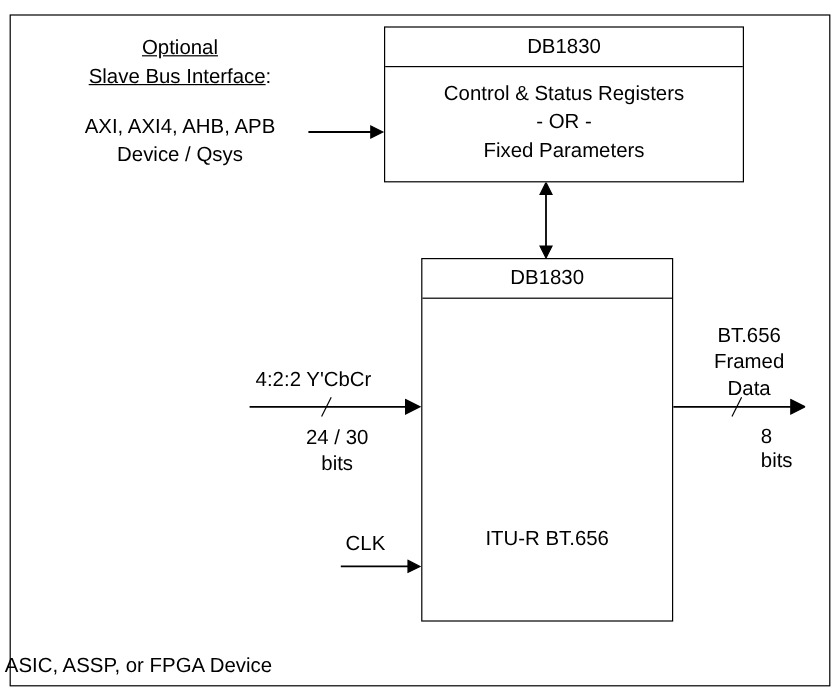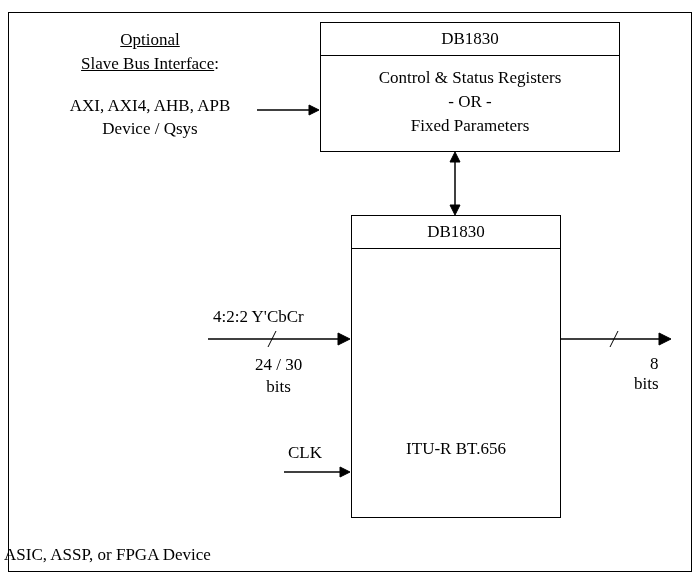--- a/index.html
+++ b/index.html
@@ -8,21 +8,20 @@
     padding: 0;
     font-family: Arial, Helvetica, sans-serif;
     font-size: 16px;
     background: #fff;
   }
   .canvas {
     position: relative;
     width: 592px;
     height: 583px;
     background: #fff;
-    font-family: Liberation Serif, serif;
   }
   .outer-frame {
     position: absolute;
     left: 8px;
     top: 12px;
     width: 684px;
     height: 560px;
     border: 1px solid #000;
   }
   .upper-box {
@@ -92,21 +91,20 @@
   .itu-text {
     position: absolute;
     left: 0; right: 0;
     top: 190px;
     text-align: center;
     font-size: 17px;
   }
   .label {
     position: absolute;
     font-size: 17px;
-    text-align: right;
   }
   .footer-label {
     position: absolute;
     left: 4px;
     bottom: 18px;
     font-size: 17px;
   }
 </style>
 </head>
 <body>
@@ -167,16 +165,21 @@
     <line x1="2" y1="10" x2="58" y2="10" stroke-width="1.5"></line>
     <polygon points="58,5 68,10 58,15"></polygon>
   </svg>
   <div class="label" style="left:288px; top:443px;">CLK</div>
 
   <svg class="arrow" style="left:561px; top:327px; width:110px; height:24px;">
     <line x1="0" y1="12" x2="98" y2="12" stroke-width="1.5"></line>
     <polygon points="98,6 110,12 98,18"></polygon>
     <line x1="57" y1="4" x2="49" y2="20" stroke-width="1"></line>
   </svg>
+  <div class="label" style="left:595px; top:269px; text-align:center; line-height:1.3;">
+    <span>BT.656</span><br>
+    <span>Framed</span><br>
+    <span>Data</span>
+  </div>
   <div class="label" style="left:598px; top:354px;margin-left:36px;">8 bits</div>
 
   <div class="footer-label">ASIC, ASSP, or FPGA  Device</div>
 </div>
 
 </body></html>

